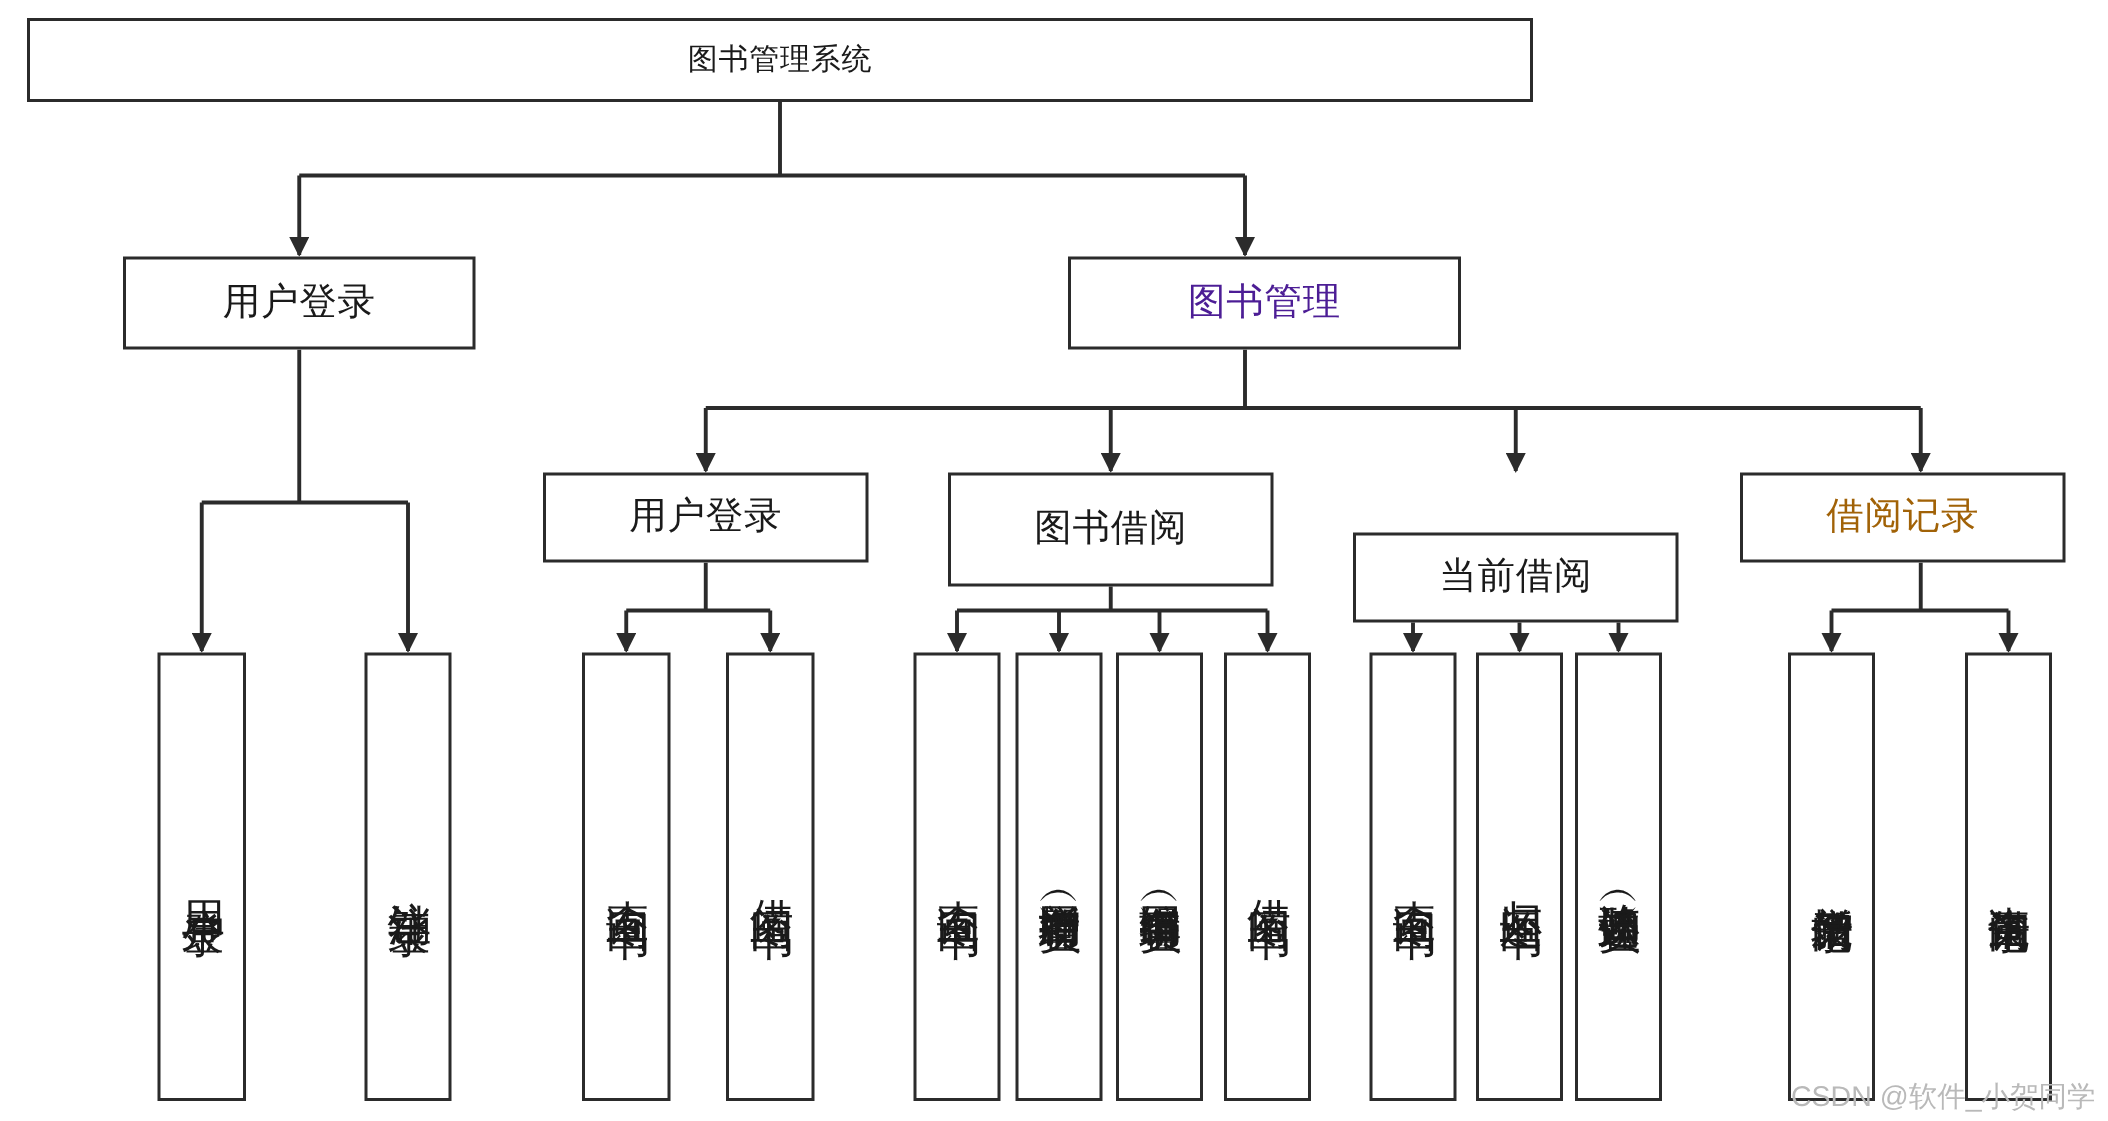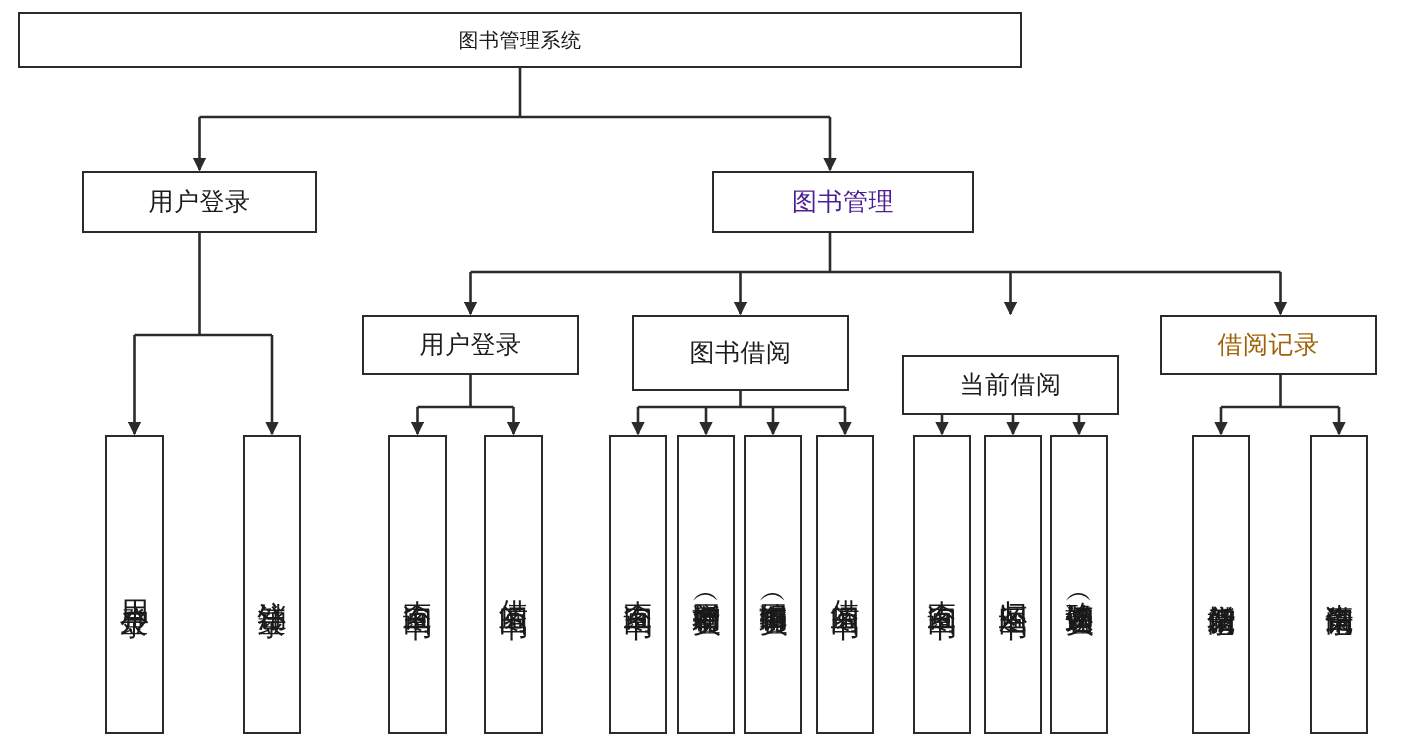--- a/index.html
+++ b/index.html
@@ -182,13 +182,14 @@
         <span class="label">确认归还（管理员）</span>
       </div>
       <div class="node v tight" style="left: 1192px; top: 435px; width: 58px; height: 299px; border-color: rgb(43, 43, 43); background: rgb(255, 255, 255); color: rgb(26, 26, 26);">
         <span class="label">新增借阅记录</span>
       </div>
       <div class="node v tight" style="left: 1310px; top: 435px; width: 58px; height: 299px; border-color: rgb(43, 43, 43); background: rgb(255, 255, 255); color: rgb(26, 26, 26);">
         <span class="label">查询借阅记录</span>
       </div>
     </div>
 
+  <div class="watermark">CSDN @软件_小贺同学</div>
 </div>
 
 </body></html>

